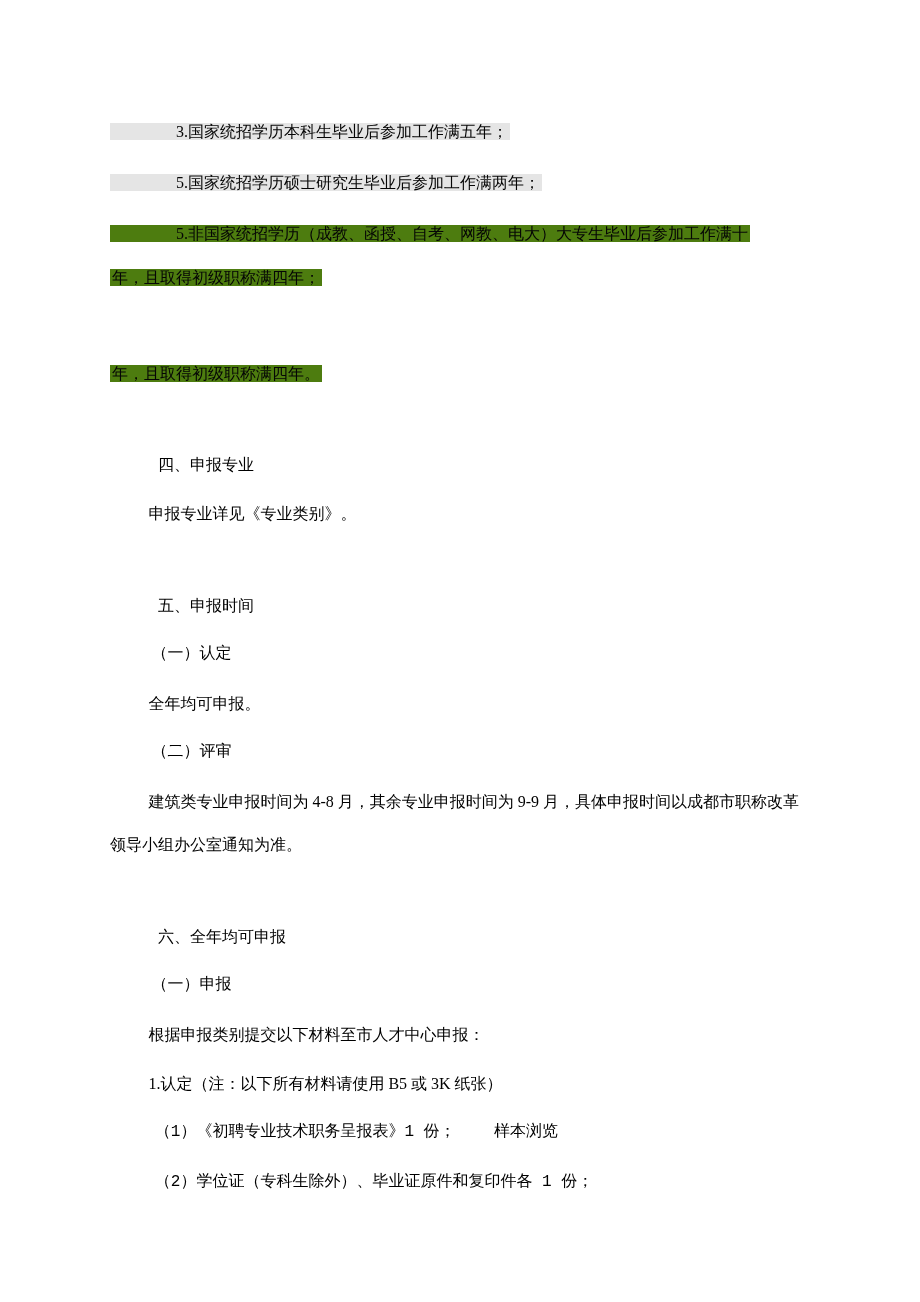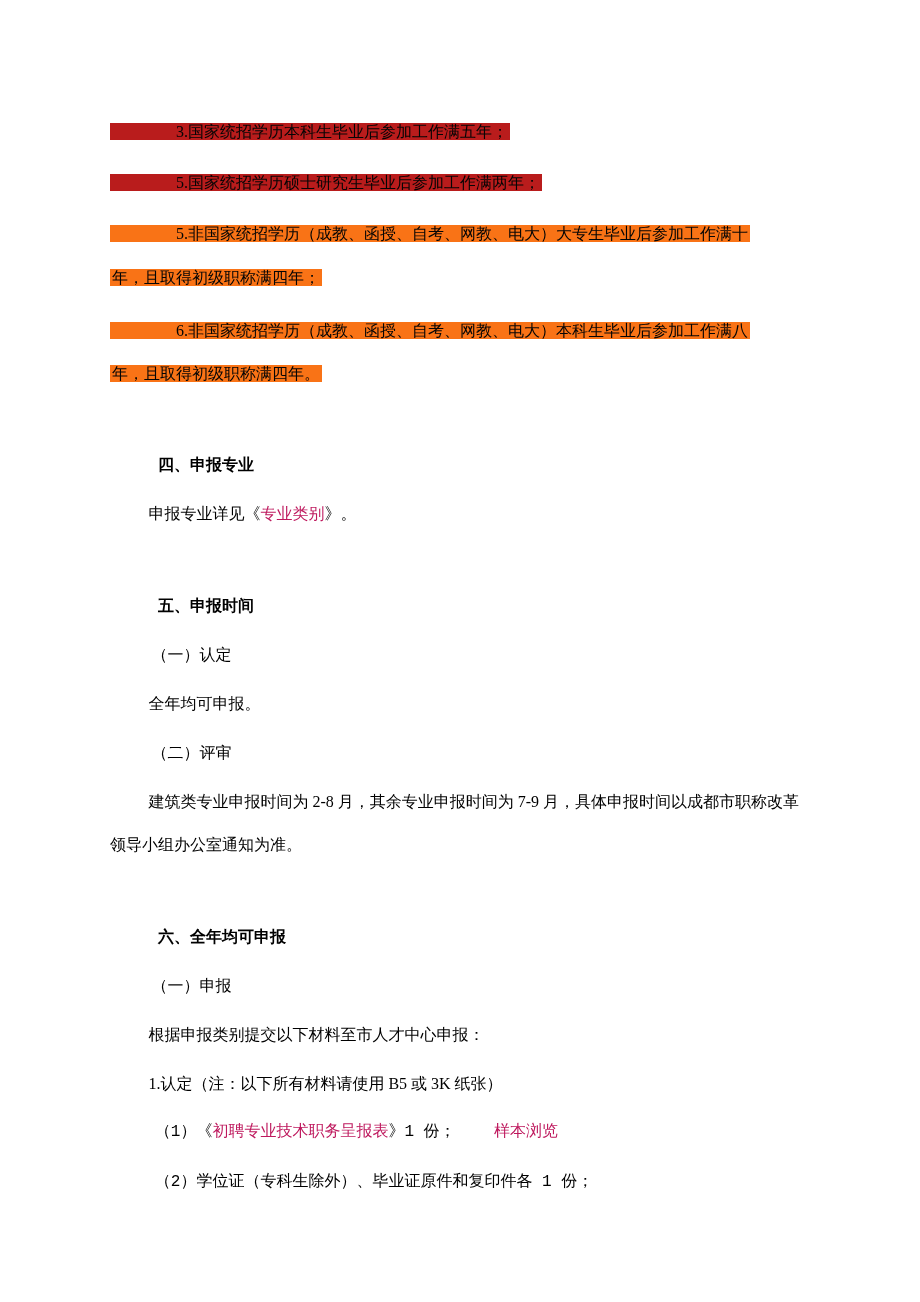--- a/index.html
+++ b/index.html
@@ -10,68 +10,69 @@
     body {
       font-family: "SimSun", "宋体", serif;
       background: #ffffff;
       width: 920px;
       padding: 110px 110px 100px 110px;
       font-size: 16px;
       color: #000;
       line-height: 2.7;
     }
     .highlight-block {
-      background: #b91c1c;
+      background: #e5e5e5;
       color: #050505;
       display: inline;
       padding: 0 2px;
     }
     .indent-block {
       display: inline-block;
       width: 64px;
     }
     .highlighted-line {
       margin-bottom: 8px;
     }
     .highlighted-line .highlight-block {
       line-height: 1.9;
     }
     .section-heading {
-      font-weight: bold;
+      font-weight: normal;
       text-indent: 3em;
       margin-top: 48px;
       margin-bottom: 6px;
     }
     .para {
       text-indent: 2.4em;
       margin-bottom: 6px;
     }
     .sub-item {
       text-indent: 2.6em;
       margin-bottom: 6px;
+      font-family: Liberation Mono, monospace;
     }
     .sub-sub-item {
       text-indent: 2.8em;
       margin-bottom: 6px;
       font-family: Liberation Mono, monospace;
     }
     .link {
-      color: #be185d;
+      color: #000000;
     }
     .bold-inline {
       font-weight: normal;
     }
     .spacer-line {
       height: 10px;
     }
     .multiline-highlight {
       line-height: 2.7;
     }
     .multiline-highlight .hl-segment {
-      background: #f97316;
+      background: #4d7c0f;
       color: #050505;
       padding: 0 2px;
     }
   </style>
 </head>
 <body>
 
 <div class="highlighted-line">
   <span class="highlight-block"><span class="indent-block"></span><span>3.国家统招学历本科生毕业后参加工作满五年；</span></span>
 </div>
@@ -81,34 +82,34 @@
 </div>
 
 <div class="multiline-highlight">
   <span class="hl-segment"><span class="indent-block"></span><span>5.非国家统招学历（成教、函授、自考、网教、电大）大专生毕业后参加工作满十</span></span><br>
   <span class="hl-segment"><span>年，且取得初级职称满四年；</span></span>
 </div>
 
 <div class="spacer-line"></div>
 
 <div class="multiline-highlight">
-  <span class="hl-segment"><span class="indent-block"></span><span>6.非国家统招学历（成教、函授、自考、网教、电大）本科生毕业后参加工作满八</span></span><br>
+  <br>
   <span class="hl-segment"><span>年，且取得初级职称满四年。</span></span>
 </div>
 
 <div class="section-heading">四、申报专业</div>
 <div class="para">
   <span>申报专业详见《</span><span class="link">专业类别</span><span>》。</span>
 </div>
 
 <div class="section-heading">五、申报时间</div>
 <div class="sub-item">（一）认定</div>
 <div class="para">全年均可申报。</div>
 <div class="sub-item">（二）评审</div>
-<div class="para">建筑类专业申报时间为 2-8 月，其余专业申报时间为 7-9 月，具体申报时间以成都市职称改革领导小组办公室通知为准。</div>
+<div class="para">建筑类专业申报时间为 4-8 月，其余专业申报时间为 9-9 月，具体申报时间以成都市职称改革领导小组办公室通知为准。</div>
 
 <div class="section-heading">六、全年均可申报</div>
 <div class="sub-item">（一）申报</div>
 <div class="para">根据申报类别提交以下材料至市人才中心申报：</div>
 <div class="para">
   <span class="bold-inline">1.认定</span><span>（注：以下所有材料请使用 B5 或 3K 纸张）</span>
 </div>
 <div class="sub-sub-item">
   <span>（1）《</span><span class="link">初聘专业技术职务呈报表</span><span>》1 份；</span>&nbsp;&nbsp;&nbsp;&nbsp;<span class="link">样本浏览</span>
 </div>

